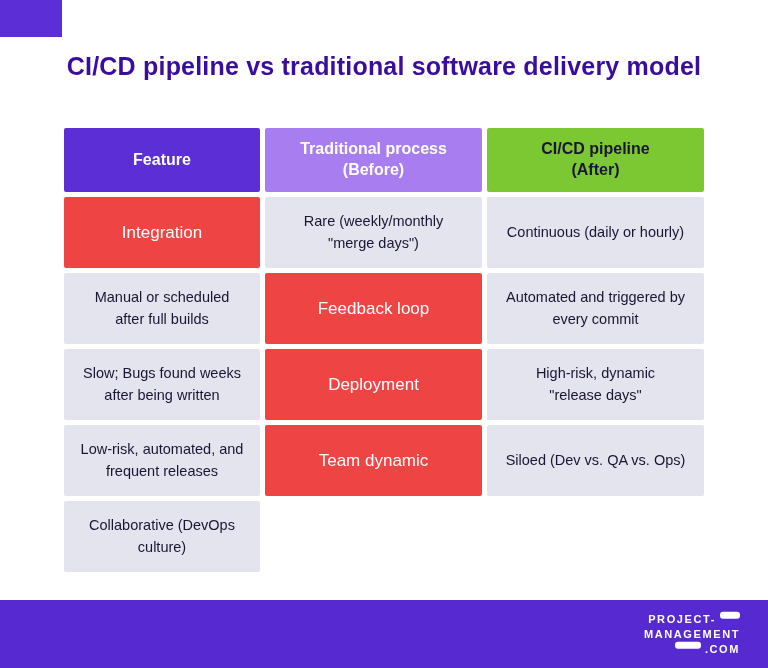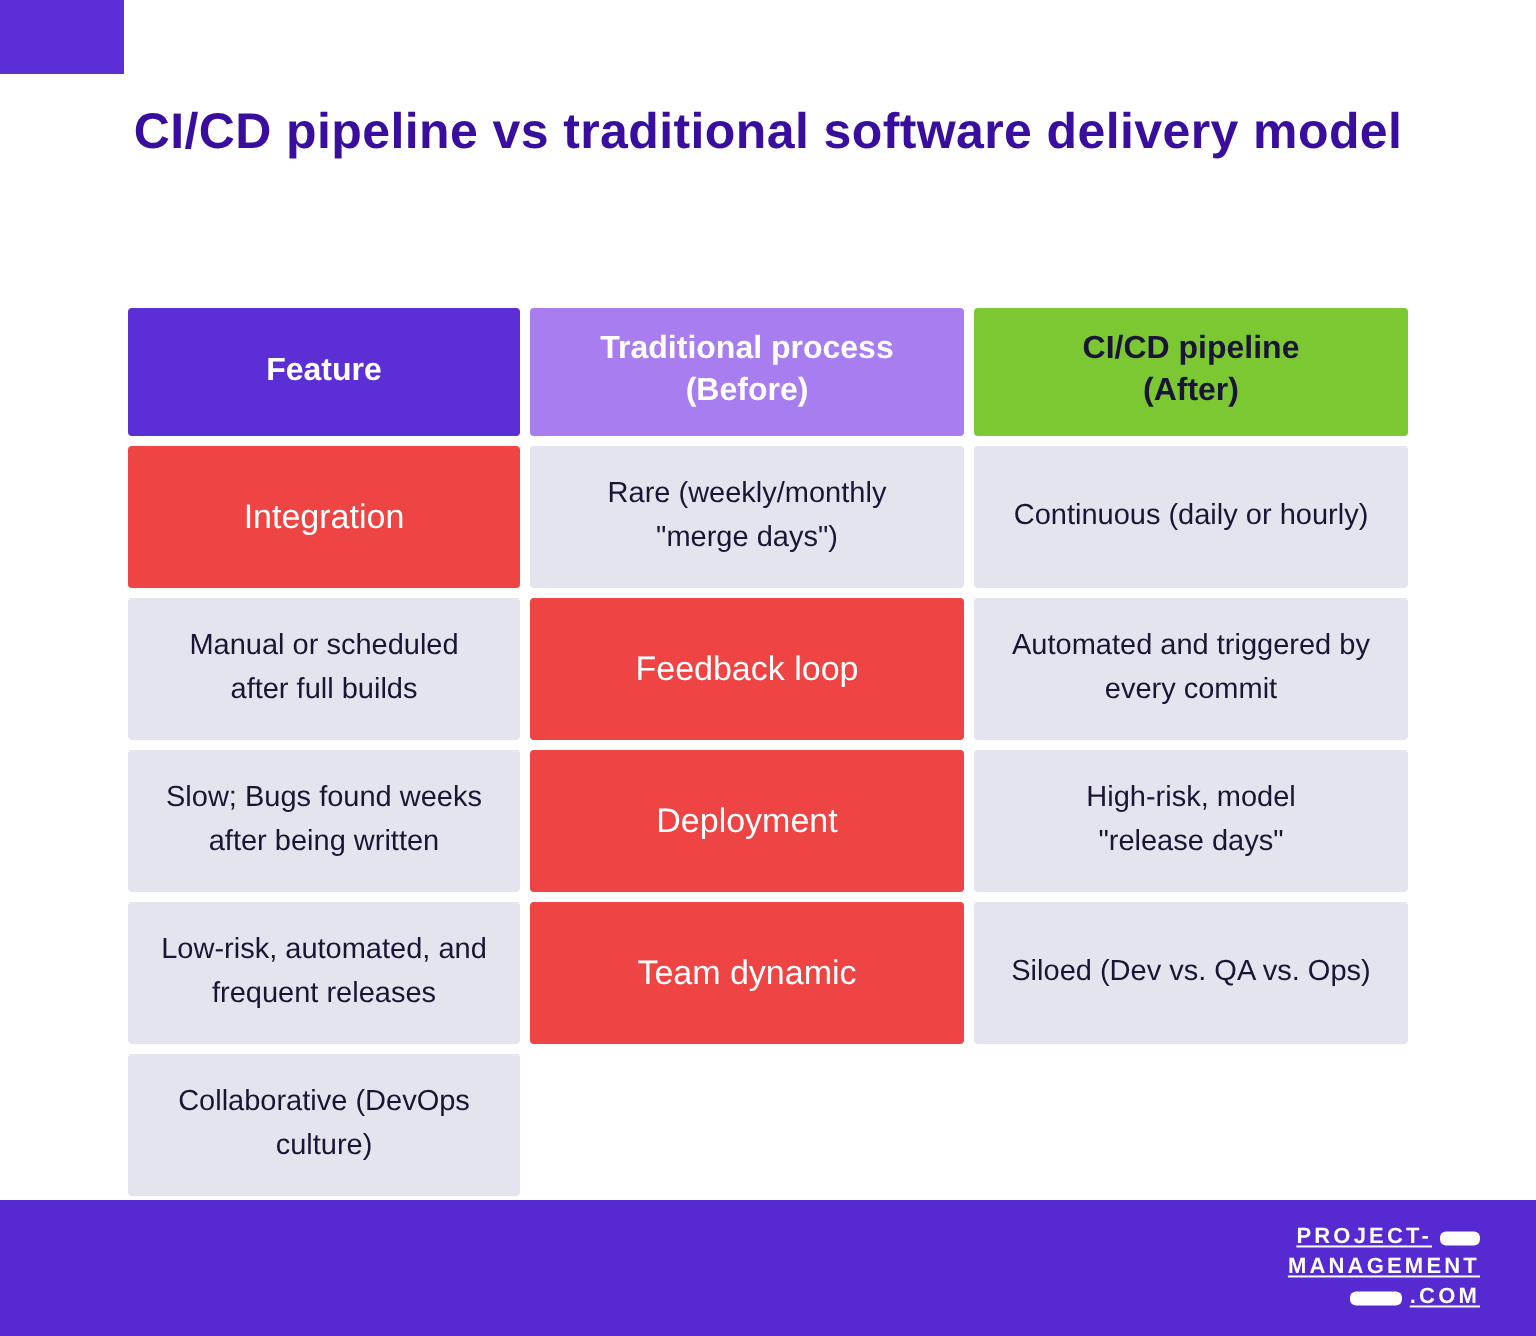--- a/index.html
+++ b/index.html
@@ -28,21 +28,20 @@
     letter-spacing: 0.2px;
   }
   .comparison-table {
     position: absolute;
     top: 128px;
     left: 64px;
     width: 640px;
     display: grid;
     grid-template-columns: 196px 217px 217px;
     gap: 5px;
-    margin-top: 26px;
   }
   .cell {
     display: flex;
     align-items: center;
     justify-content: center;
     text-align: center;
     border-radius: 2px;
     white-space: pre-line;
     padding: 4px 10px;
     box-sizing: border-box;
@@ -75,21 +74,21 @@
     right: 28px;
     top: 50%;
     transform: translateY(-50%);
     color: #ffffff;
     font-size: 11px;
     font-weight: 700;
     letter-spacing: 1.6px;
     text-align: right;
     line-height: 1.35;
   }
-  .brand-line { display: flex; align-items: center; justify-content: flex-end; gap: 4px; text-decoration: underline; }
+  .brand-line { display: flex; justify-content: flex-end; gap: 4px; }
   .pill {
     display: inline-block;
     width: 20px; height: 7px;
     background: #ffffff;
     border-radius: 3px;
   }
   .pill.small { width: 26px; height: 7px; }
 </style>
 </head>
 <body>
@@ -114,21 +113,21 @@
   <div class="cell body-cell data-cell">Manual or scheduled
 after full builds</div>
   <div class="cell body-cell feature-cell">Feedback loop</div>
 
   <div class="cell body-cell data-cell">Automated and triggered by
 every commit</div>
   <div class="cell body-cell data-cell">Slow; Bugs found weeks
 after being written</div>
 
   <div class="cell body-cell feature-cell">Deployment</div>
-  <div class="cell body-cell data-cell">High-risk, model
+  <div class="cell body-cell data-cell">High-risk, dynamic
 "release days"</div>
   <div class="cell body-cell data-cell">Low-risk, automated, and
 frequent releases</div>
 
   <div class="cell body-cell feature-cell">Team dynamic</div>
   <div class="cell body-cell data-cell">Siloed (Dev vs. QA vs. Ops)</div>
   <div class="cell body-cell data-cell">Collaborative (DevOps culture)</div>
 </div>
 
 <div class="footer-bar">

